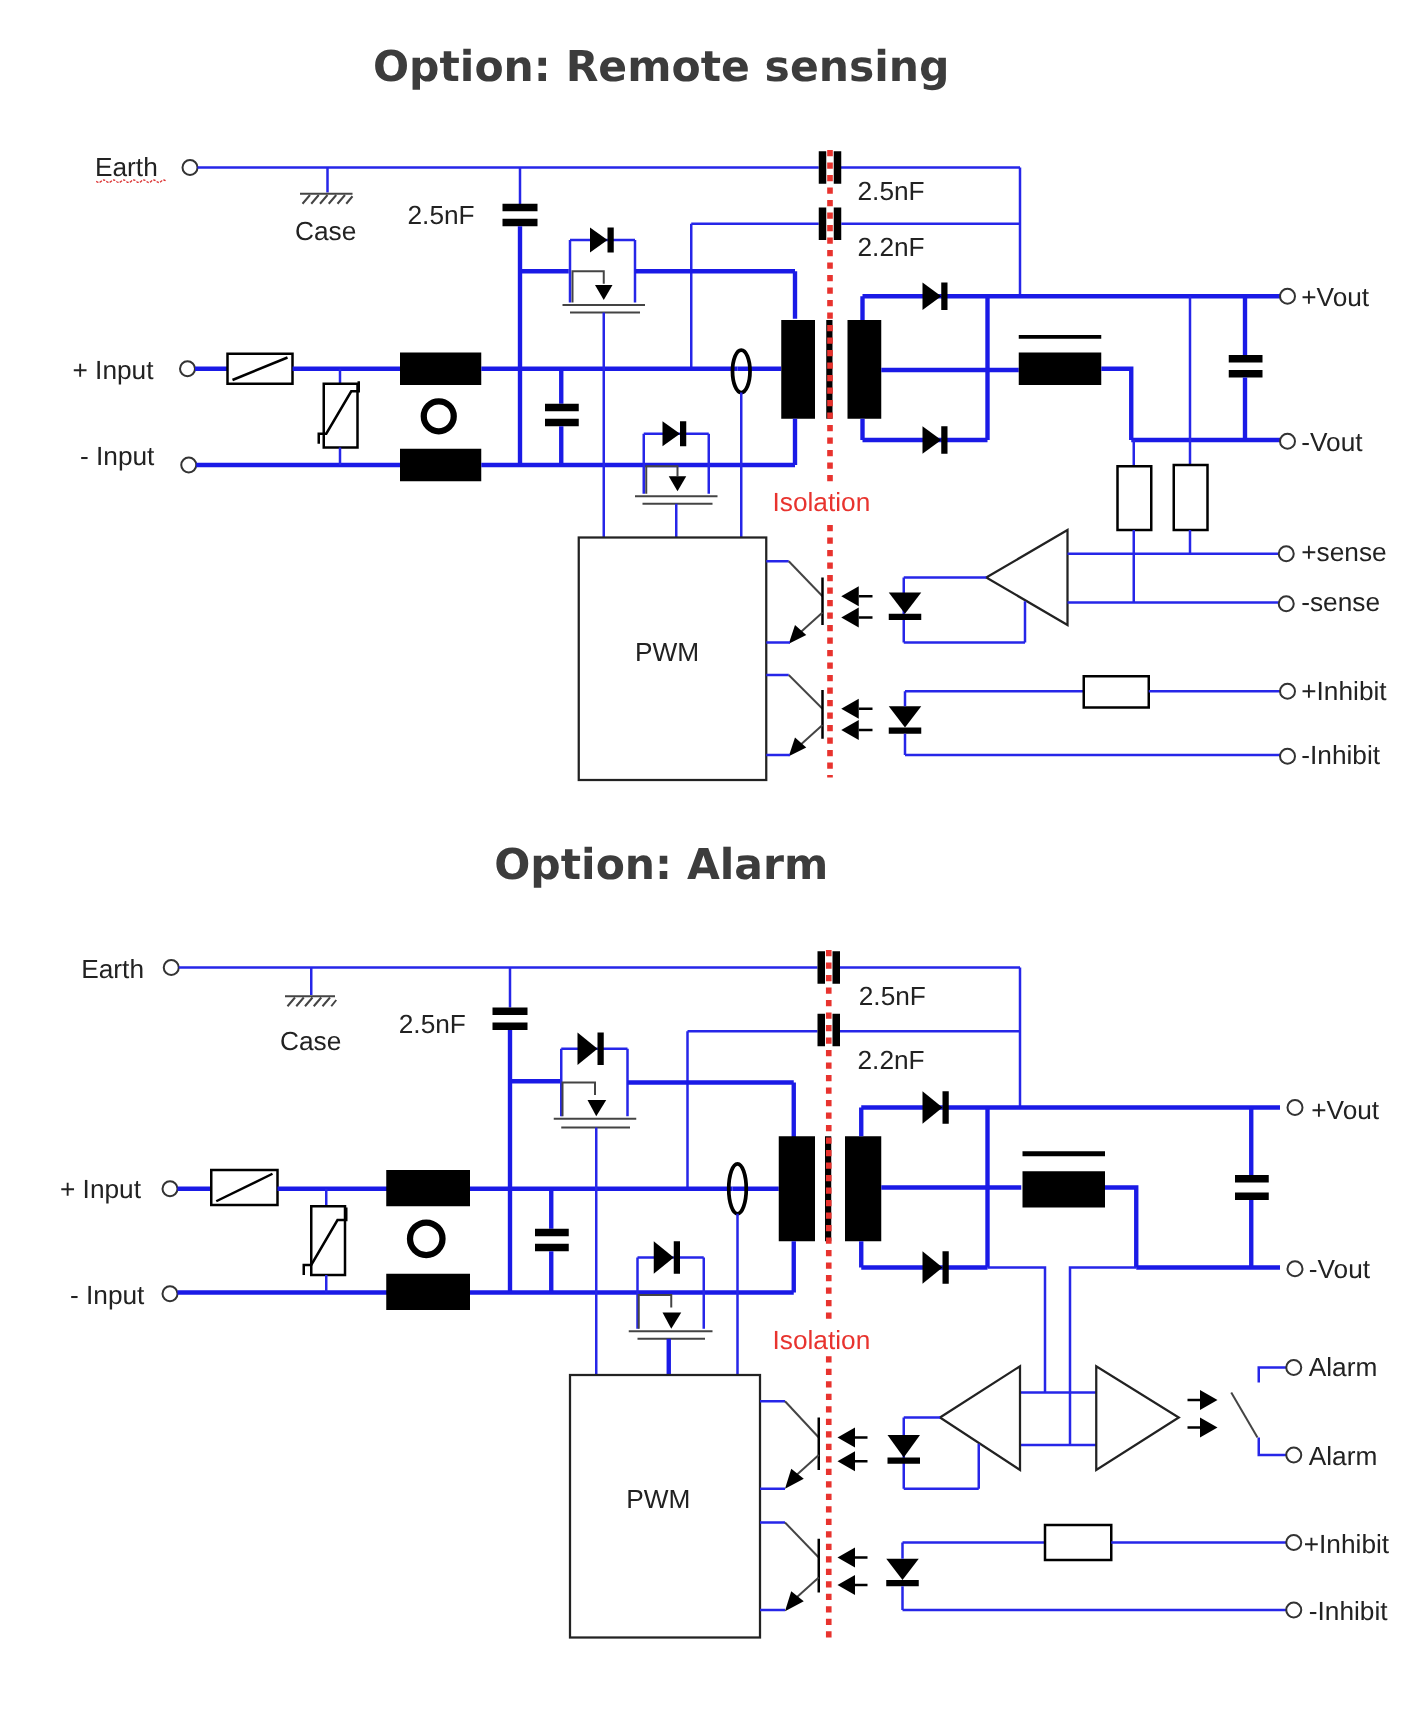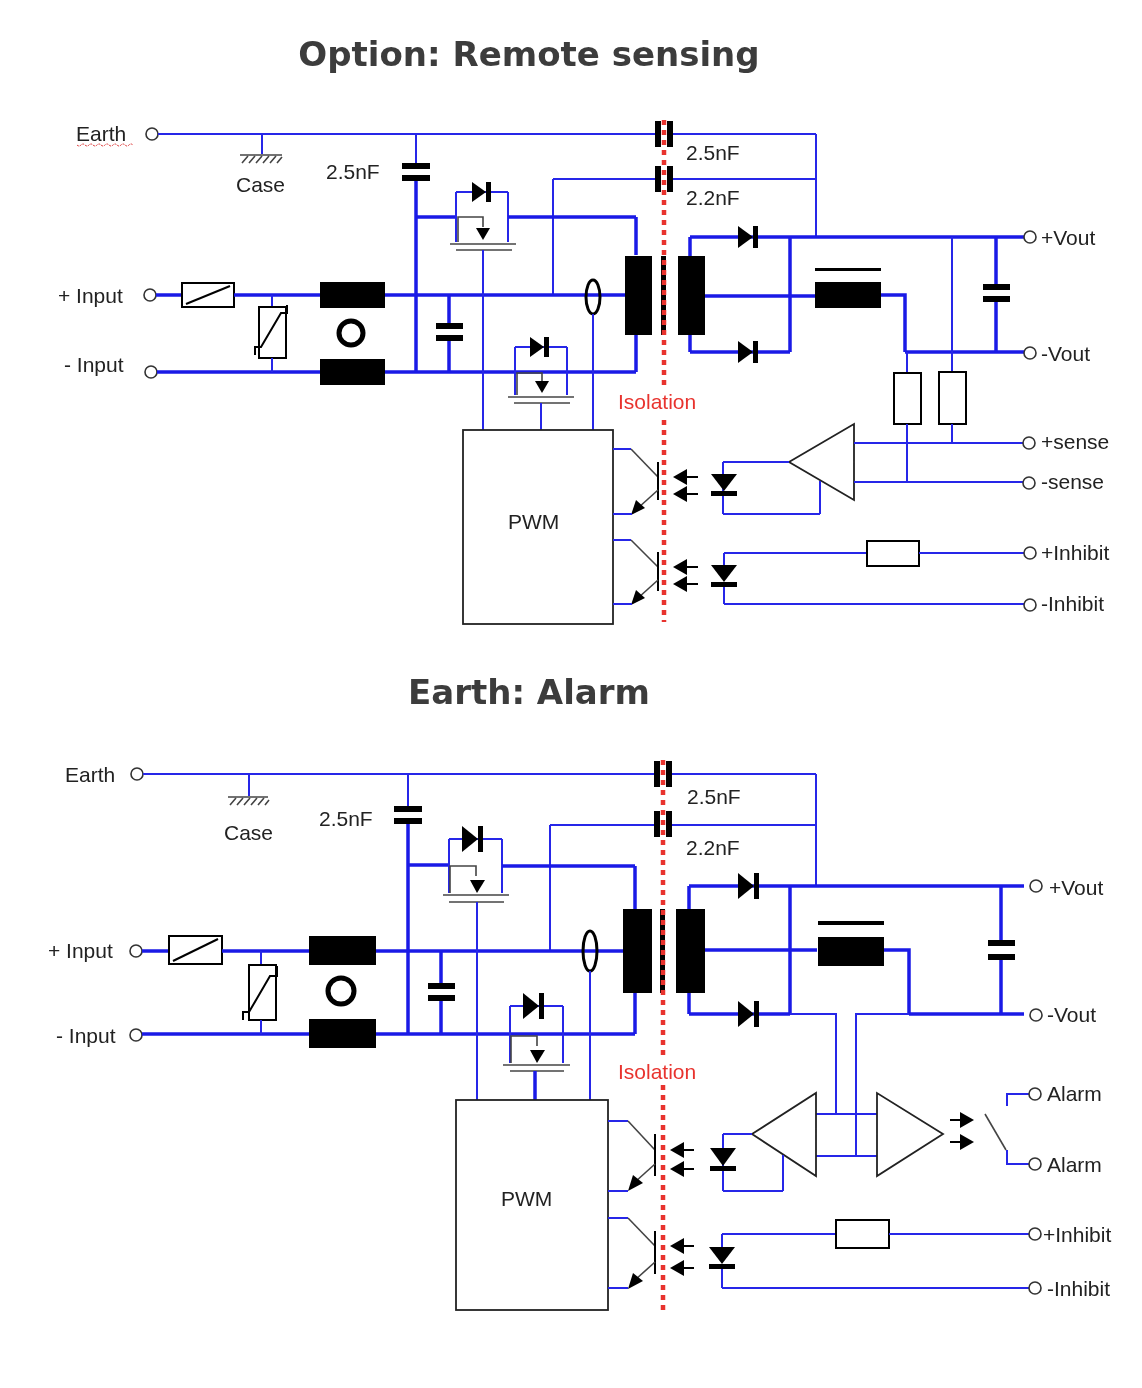--- a/index.html
+++ b/index.html
@@ -14,21 +14,21 @@
   .iso { stroke:#e8332e; stroke-width:4.5; stroke-dasharray:5 5; }
   .lbl { font-family:"Liberation Sans", sans-serif; font-size:21px; fill:#222; }
   .lbl-red { font-family:"Liberation Sans", sans-serif; font-size:21px; fill:#e8332e; }
   .term { fill:#fff; stroke:#333; stroke-width:1.6; }
   .squig { stroke:#d33; stroke-width:1; fill:none; stroke-dasharray:2 1; }
 </style>
 </head>
 <body>
 
 <div class="title" style="top:34px">Option: Remote sensing</div>
-<div class="title" style="top:672px">Earth: Alarm</div>
+<div class="title" style="top:672px">Option: Alarm</div>
 
 <svg width="1142" height="1388" viewBox="0 0 1142 1388">
 
   <g>
     <circle class="term" cx="152" cy="134" r="6"></circle>
     <line class="wt" x1="158" y1="134" x2="655" y2="134"></line>
     <line class="wt" x1="672" y1="134" x2="816" y2="134"></line>
     <line class="wt" x1="816" y1="134" x2="816" y2="237"></line>
   </g>
   <text class="lbl" x="76" y="141">Earth</text>

